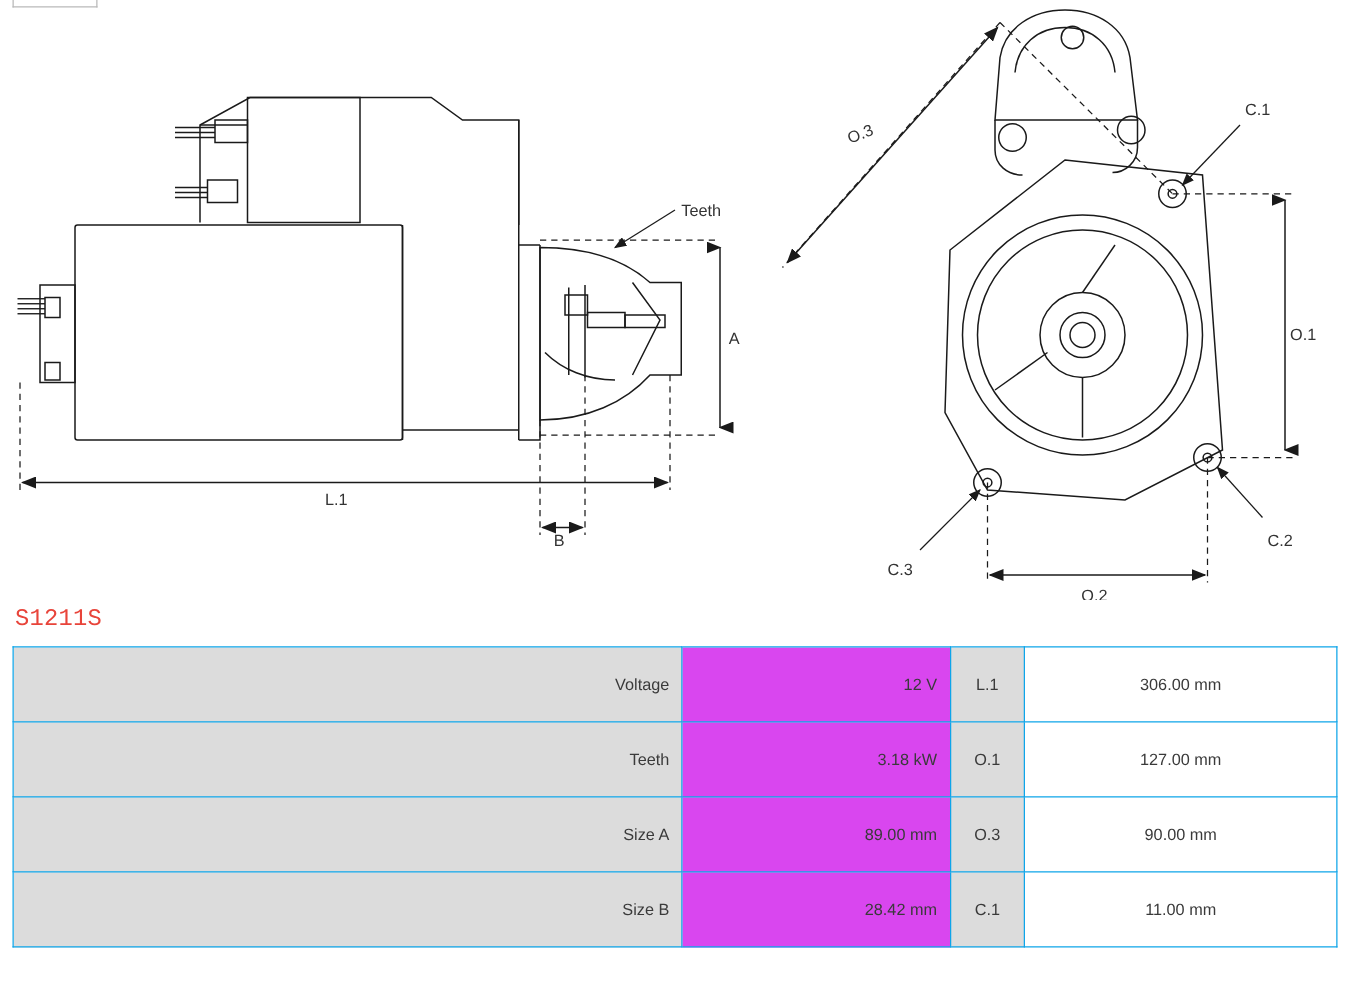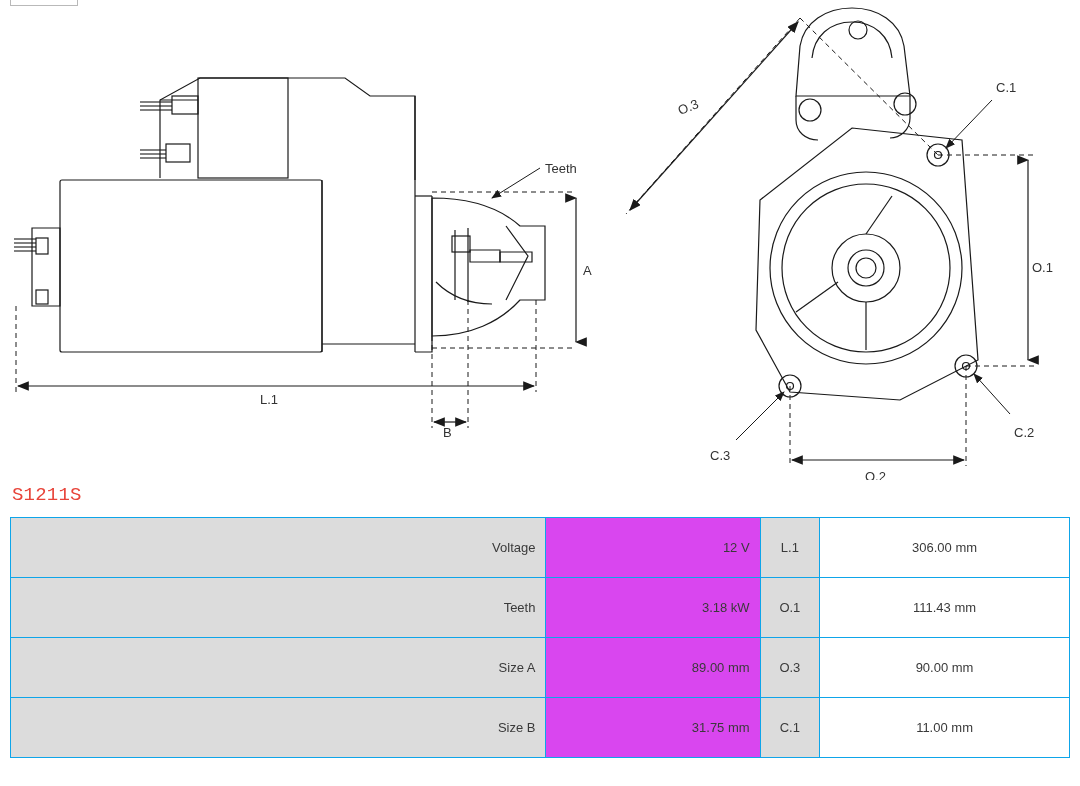--- a/index.html
+++ b/index.html
@@ -265,31 +265,31 @@
         <tr>
           <td class="label">Voltage</td>
           <td class="value">12 V</td>
           <td class="label2">L.1</td>
           <td class="value2">306.00 mm</td>
         </tr>
         <tr>
           <td class="label">Teeth</td>
           <td class="value">3.18 kW</td>
           <td class="label2">O.1</td>
-          <td class="value2">111.43 mm</td>
+          <td class="value2">127.00 mm</td>
         </tr>
         <tr>
           <td class="label">Size A</td>
           <td class="value">89.00 mm</td>
           <td class="label2">O.3</td>
           <td class="value2">90.00 mm</td>
         </tr>
         <tr>
           <td class="label">Size B</td>
-          <td class="value">31.75 mm</td>
+          <td class="value">28.42 mm</td>
           <td class="label2">C.1</td>
           <td class="value2">11.00 mm</td>
         </tr>
       </tbody>
     </table>
   </div>
 
 </div>
 
 </body></html>

